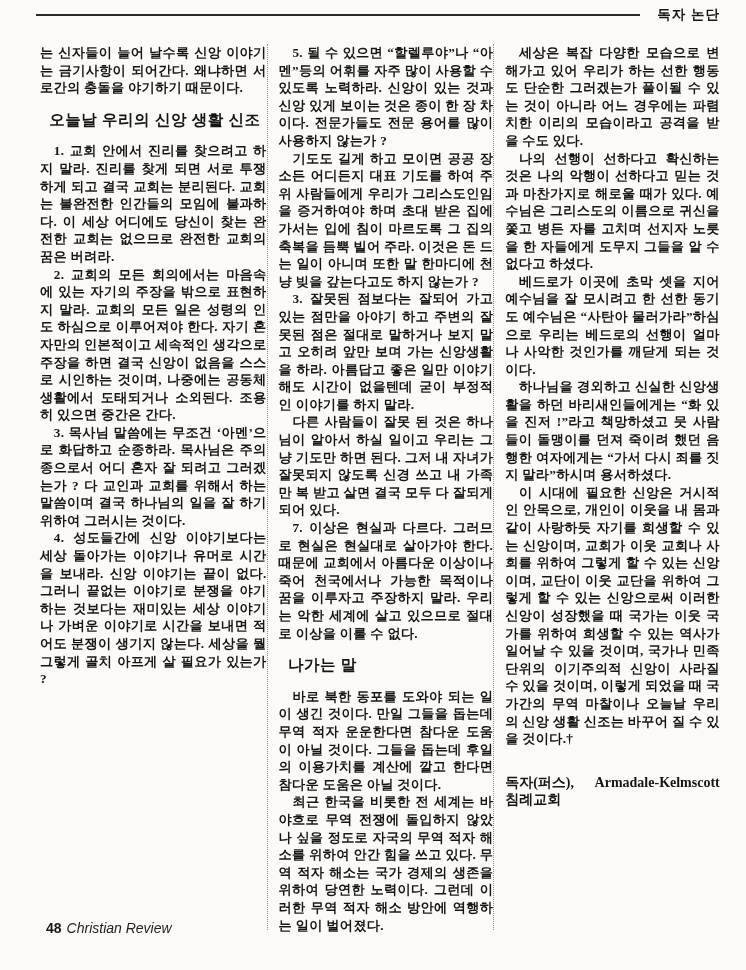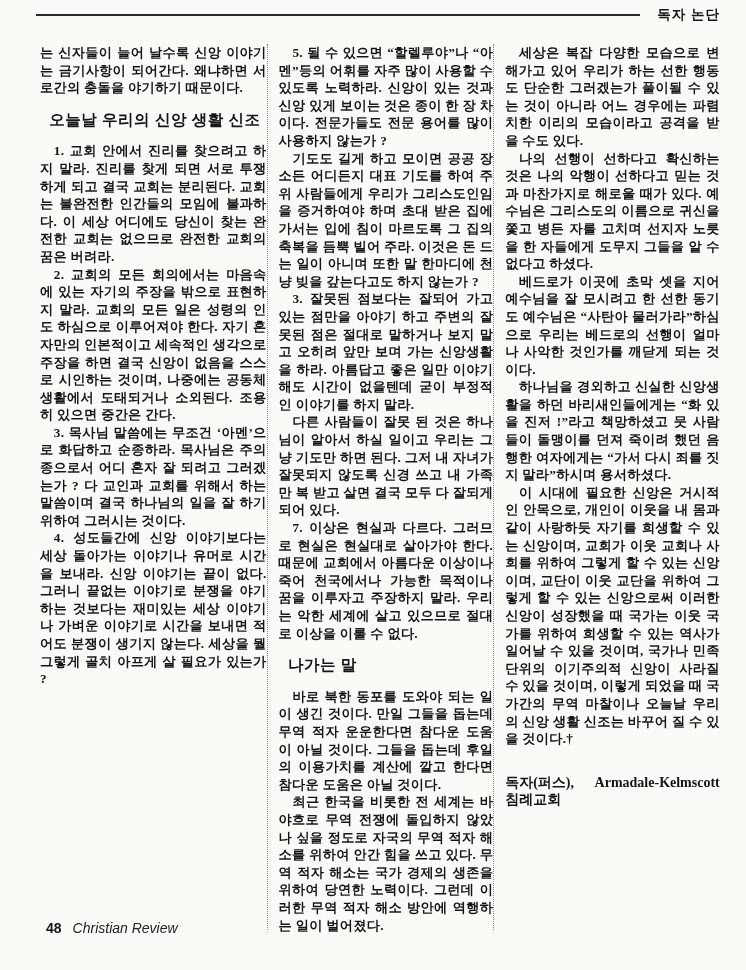--- a/index.html
+++ b/index.html
@@ -59,21 +59,21 @@
     font-family:"Liberation Sans","DejaVu Sans",sans-serif;
     font-weight:bold;font-size:14.5px;
     margin-bottom:5px !important;
   }
   .author-affiliation{
     font-size:14px;letter-spacing:0;
   }
   
   .footer{
     position:absolute;left:46px;bottom:34px;
-    display:flex;align-items:baseline;gap:11px;
+    display:flex;align-items:baseline;gap:5px;
   }
   .footer .page-number{
     font-family:"Liberation Sans","DejaVu Sans",sans-serif;
     font-weight:bold;font-size:14px;
   }
   .footer .journal-name{
     font-family:"Liberation Sans","DejaVu Sans",sans-serif;
     font-style:italic;font-size:14px;color:#222;
   }
 </style>

